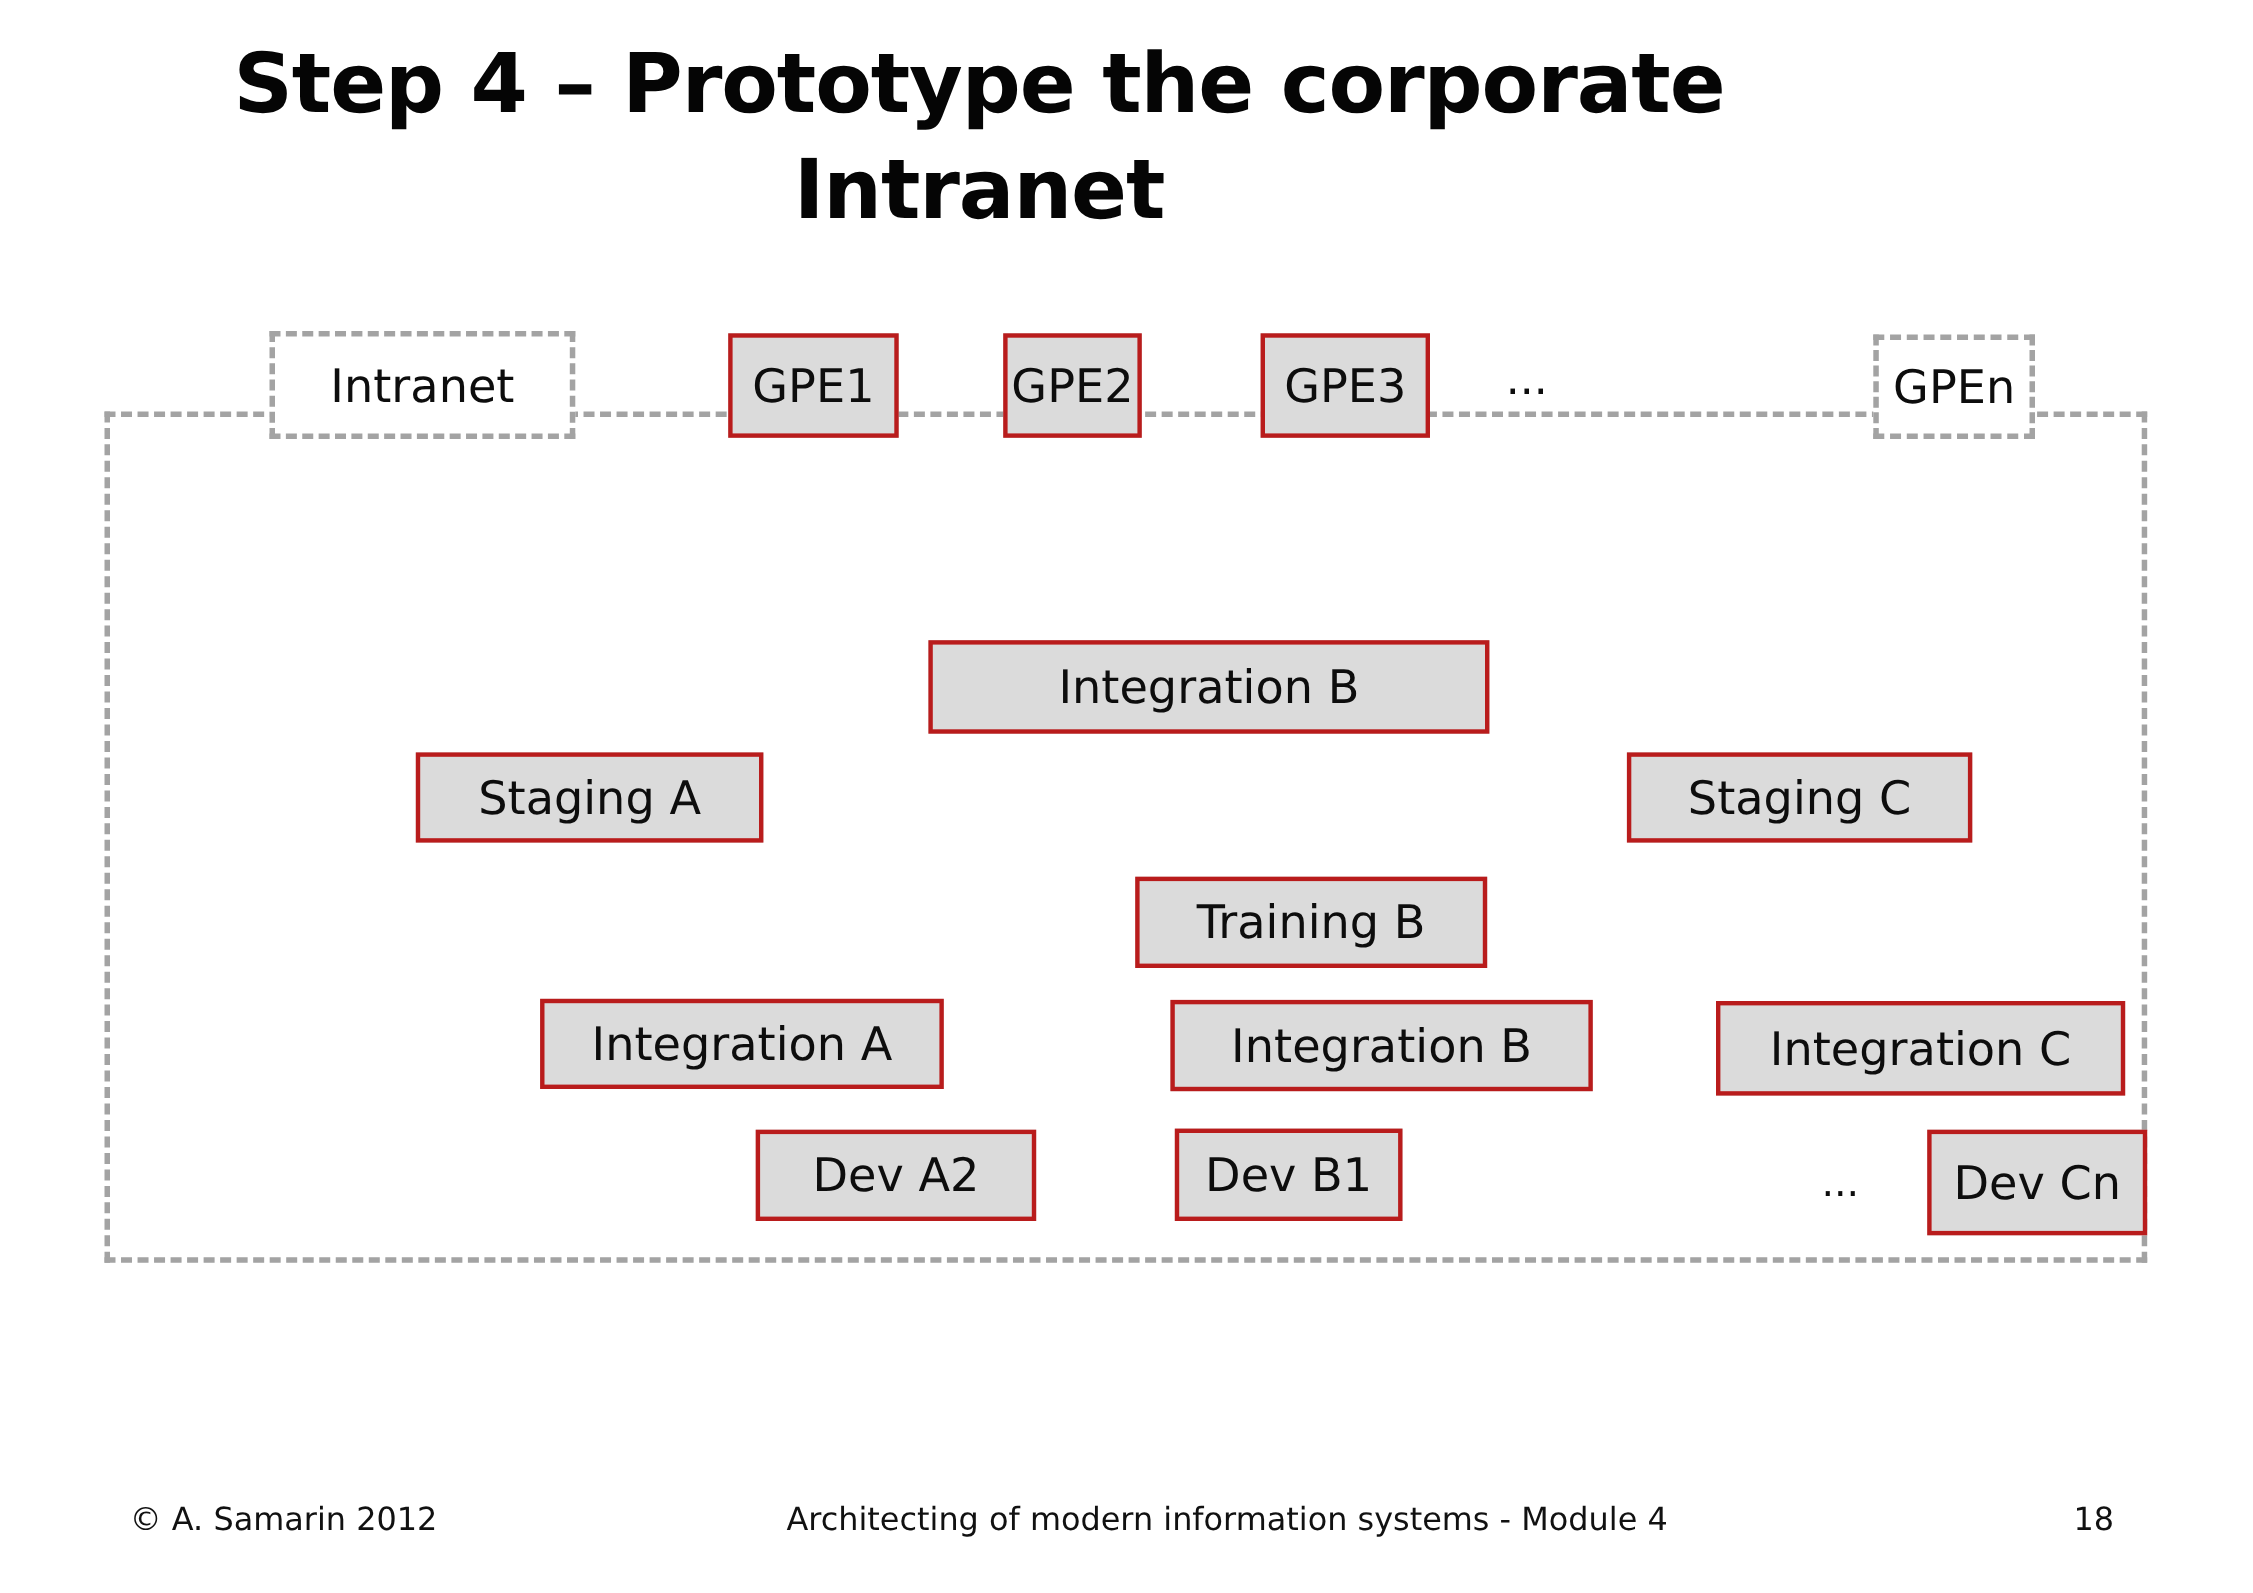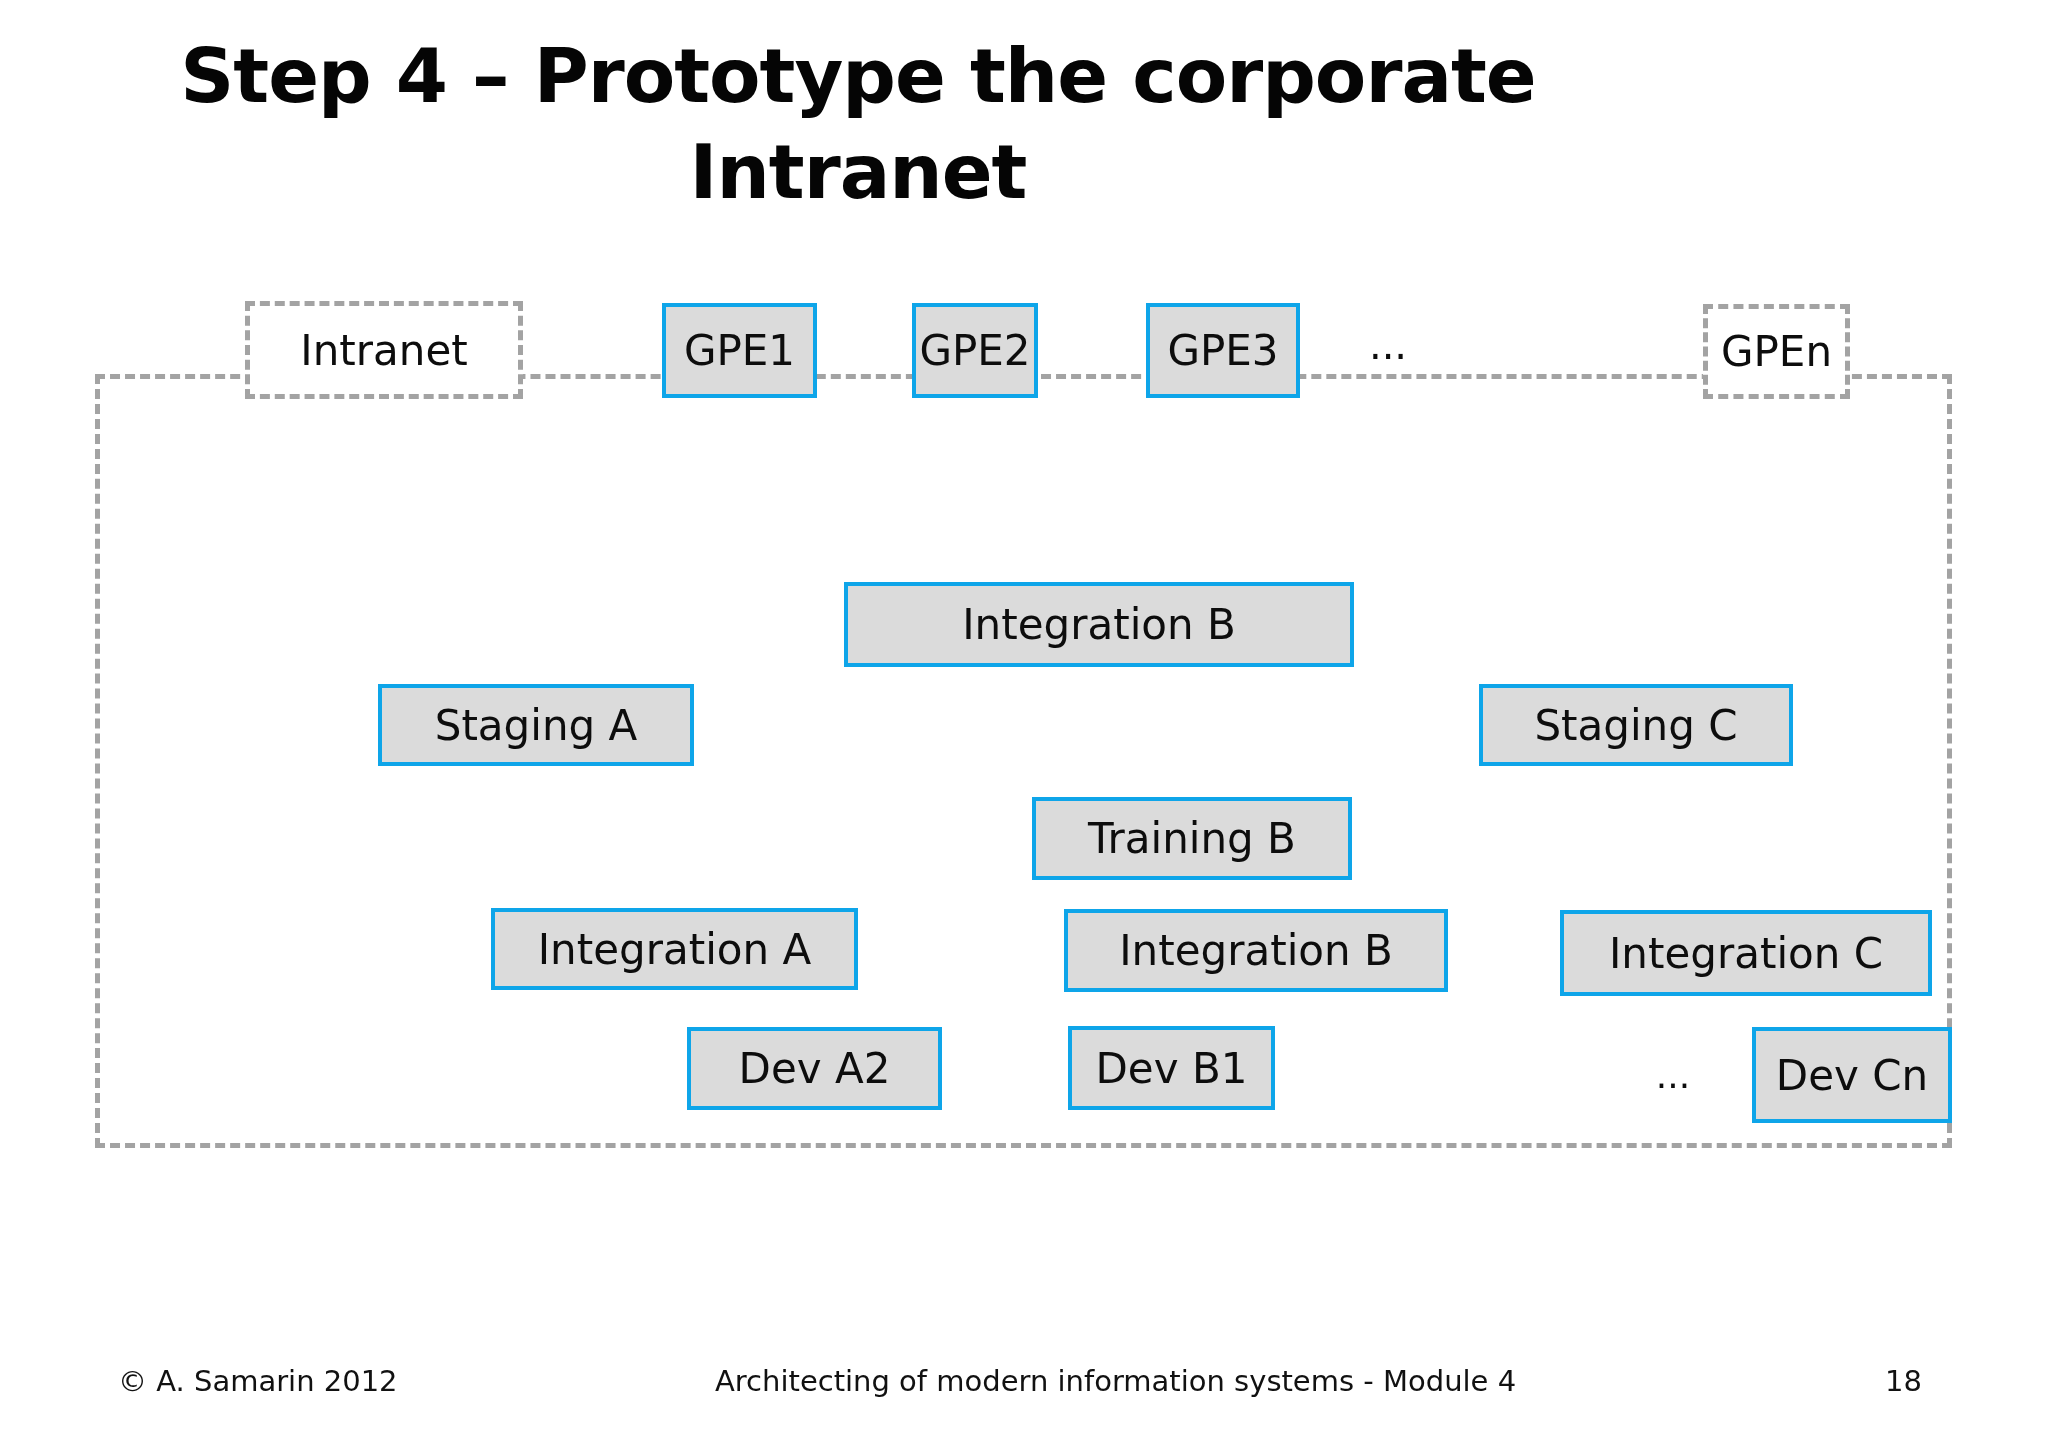--- a/index.html
+++ b/index.html
@@ -13,20 +13,21 @@
   }
   .title{
     position:absolute;
     left:0;top:28px;width:1716px;
     text-align:center;
     font-size:75px;
     font-weight:bold;
     line-height:96px;
     color:#050505;
     letter-spacing:-1px;
+    padding-left:32px;
   }
   .boundary{
     position:absolute;
     left:95px;top:374px;
     width:1857px;height:774px;
     border:5px dashed #a3a3a3;
     box-sizing:border-box;
     z-index:1;
   }
   .box{
@@ -35,21 +36,21 @@
     display:flex;
     align-items:center;
     justify-content:center;
     font-size:42px;
     color:#0d0d0d;
     z-index:2;
     white-space:nowrap;
   }
   .solid{
     background:#dbdbdb;
-    border:4px solid #0ea5e9;
+    border:4px solid #b91c1c;
   }
   .dashed{
     background:#ffffff;
     border:5px dashed #a3a3a3;
   }
   .ellipsis{
     position:absolute;
     z-index:2;
     display:flex;
     align-items:center;

